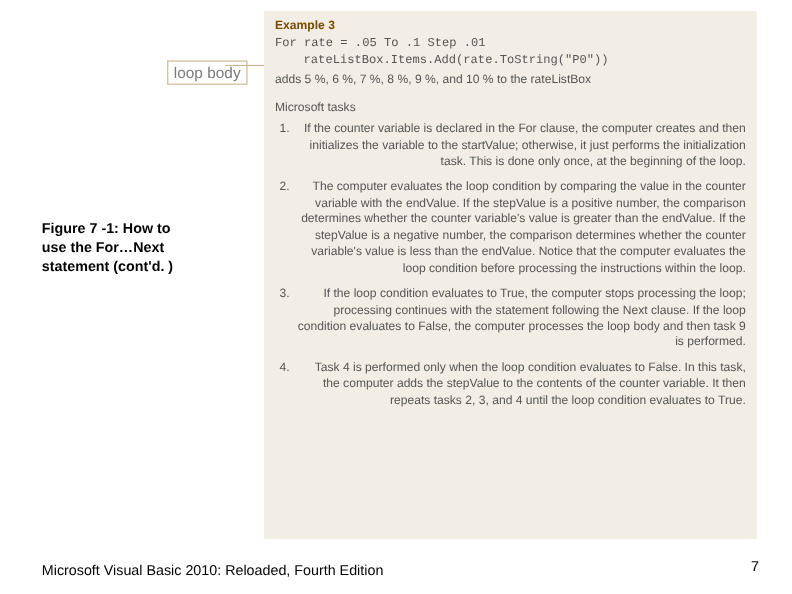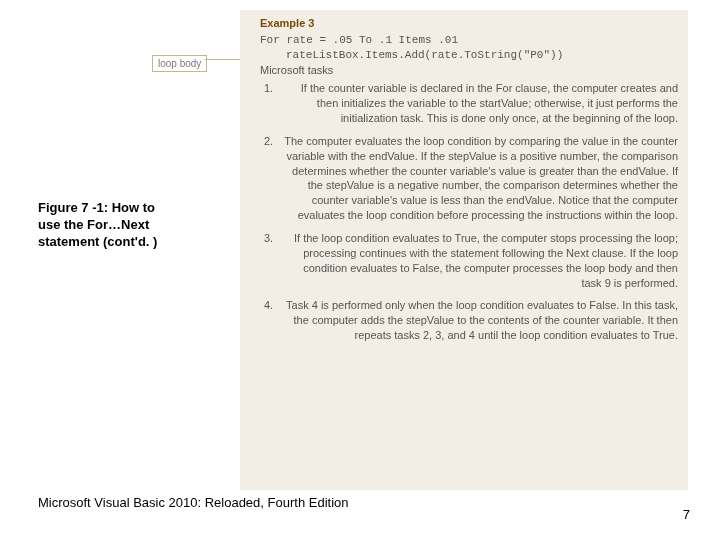--- a/index.html
+++ b/index.html
@@ -11,38 +11,38 @@
     position: relative;
     overflow: hidden;
   }
   .main-panel {
     position: absolute;
     left: 240px;
     top: 10px;
     width: 448px;
     height: 480px;
     background: #f2eee5;
-    padding: 6px 10px 10px 20px;
+    padding: 6px 10px 10px 10px;
     font-size: 11px;
     line-height: 1.35;
     color: #333;
   }
   .ex-title { color: #7a4a00; font-weight: bold; margin-bottom: 2px; }
   .code-line { font-family: "Courier New", monospace; color: #555; font-size: 11px; }
   .indent { padding-left: 26px; }
   .aftercode { color: #555; margin-top: 2px; margin-bottom: 12px; }
   .sect-title { color: #555; margin-bottom: 4px; }
   .task-row { display: flex; margin-bottom: 8px; color: #555; }
   .task-num { width: 20px; flex-shrink: 0; padding-left: 4px; }
   .task-txt { flex: 1; text-align: right; }
   .loop-label {
     position: absolute;
     left: 152px;
     top: 55px;
-    font-size: 10px;
+    font-size: 14px;
     color: #7a7a7a;
     border: 1px solid #c8b68a;
     padding: 2px 5px;
     background: #fff;
   }
   .loop-connector {
     position: absolute;
     left: 205px;
     top: 59px;
     width: 56px;
@@ -55,42 +55,43 @@
     top: 200px;
     width: 140px;
     font-size: 13px;
     font-weight: bold;
     color: #000;
     line-height: 1.3;
   }
   .footer-left {
     position: absolute;
     left: 38px;
-    bottom: 30px;
+    bottom: 14px;
     font-size: 13px;
     color: #000;
   }
   .footer-right {
     position: absolute;
     right: 30px;
     bottom: 18px;
     font-size: 13px;
     color: #000;
   }
 </style>
 </head>
 <body>
 
 <div class="loop-label">loop body</div>
 <div class="loop-connector"></div>
 
 <div class="main-panel">
   <div class="ex-title">Example 3</div>
-  <div class="code-line">For rate = .05 To .1 Items .01</div>
+  <div class="code-line">For rate = .05 To .1 Step .01</div>
   <div class="code-line indent">rateListBox.Items.Add(rate.ToString("P0"))</div>
+  <div class="aftercode">adds 5 %, 6 %, 7 %, 8 %, 9 %, and 10 % to the rateListBox</div>
 
   <div class="sect-title">Microsoft tasks</div>
 
   <div class="task-row">
     <div class="task-num">1.</div>
     <div class="task-txt">If the counter variable is declared in the For clause, the computer creates and then initializes the variable to the startValue; otherwise, it just performs the initialization task. This is done only once, at the beginning of the loop.</div>
   </div>
   <div class="task-row">
     <div class="task-num">2.</div>
     <div class="task-txt">The computer evaluates the loop condition by comparing the value in the counter variable with the endValue. If the stepValue is a positive number, the comparison determines whether the counter variable's value is greater than the endValue. If the stepValue is a negative number, the comparison determines whether the counter variable's value is less than the endValue. Notice that the computer evaluates the loop condition before processing the instructions within the loop.</div>

